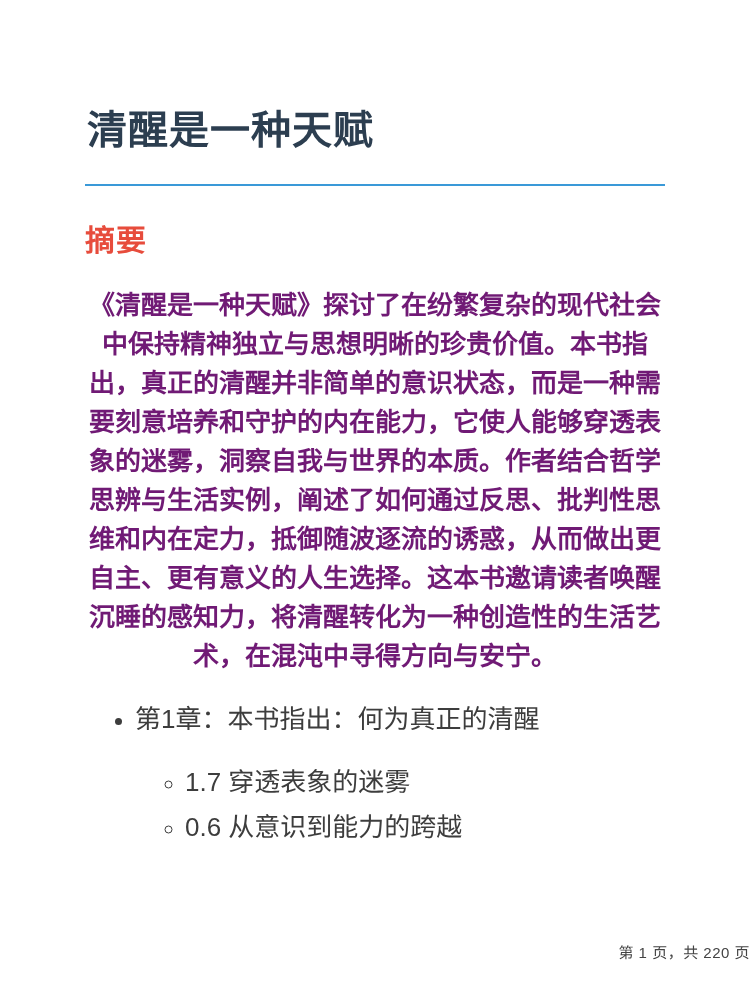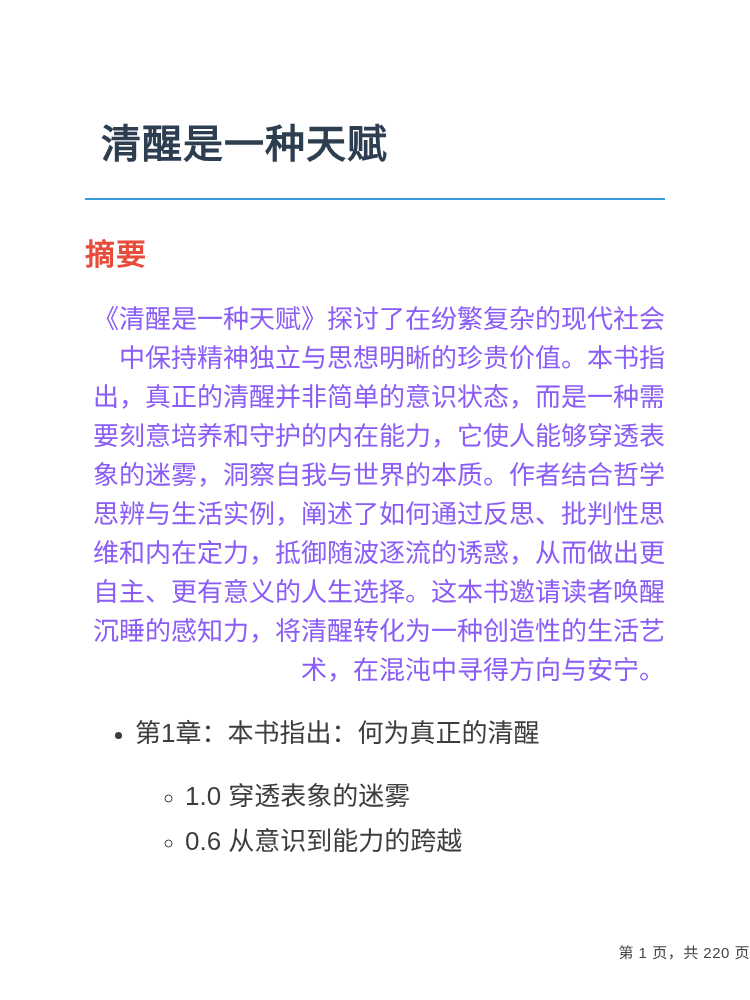--- a/index.html
+++ b/index.html
@@ -11,21 +11,21 @@
     position: relative;
     width: 750px;
     height: 1000px;
     box-sizing: border-box;
     padding: 0 85px;
     background: #ffffff;
     overflow: hidden;
     font-family: "Liberation Sans", "DejaVu Sans", sans-serif;
   }
   .doc-title {
-    margin: 16px;
+    margin: 2px;
     padding-top: 104px;
     font-size: 40px;
     line-height: 48px;
     font-weight: 700;
     color: #2c3e50;
     letter-spacing: 1px;
   }
   .title-divider {
     margin-top: 30px;
     height: 2px;
@@ -39,22 +39,23 @@
     font-weight: 700;
     color: #e74c3c;
     letter-spacing: 1px;
   }
   .heading-abstract { margin-top: 38px; }
   .heading-toc      { margin-top: 40px; }
   .abstract-text {
     margin: 28px 0 0 0;
     font-size: 26px;
     line-height: 39px;
-    color: #8b5cf6;
-    text-align: right;
+    color: #701a75;
+    text-align: center;
+    font-weight: bold;
   }
   ul.toc-list {
     margin: 24px 0 0 0;
     padding: 0 0 0 50px;
     list-style-type: disc;
   }
   ul.toc-list > li {
     font-size: 26px;
     line-height: 39px;
     color: #3d3d3d;
@@ -97,21 +98,21 @@
 
   <h2 class="section-heading heading-abstract">摘要</h2>
 
   <p class="abstract-text">《清醒是一种天赋》探讨了在纷繁复杂的现代社会中保持精神独立与思想明晰的珍贵价值。本书指出，真正的清醒并非简单的意识状态，而是一种需要刻意培养和守护的内在能力，它使人能够穿透表象的迷雾，洞察自我与世界的本质。作者结合哲学思辨与生活实例，阐述了如何通过反思、批判性思维和内在定力，抵御随波逐流的诱惑，从而做出更自主、更有意义的人生选择。这本书邀请读者唤醒沉睡的感知力，将清醒转化为一种创造性的生活艺术，在混沌中寻得方向与安宁。</p>
 
 
   <ul class="toc-list">
     <li>
       <span>第1章：本书指出：何为真正的清醒</span>
       <ul class="toc-sublist">
-        <li>1.0 穿透表象的迷雾</li>
+        <li>1.7 穿透表象的迷雾</li>
         <li>0.6 从意识到能力的跨越</li>
       </ul>
     </li>
   </ul>
 
   <div class="page-footer">第 1 页，共 220 页</div>
 
 </div>
 
 </body></html>

